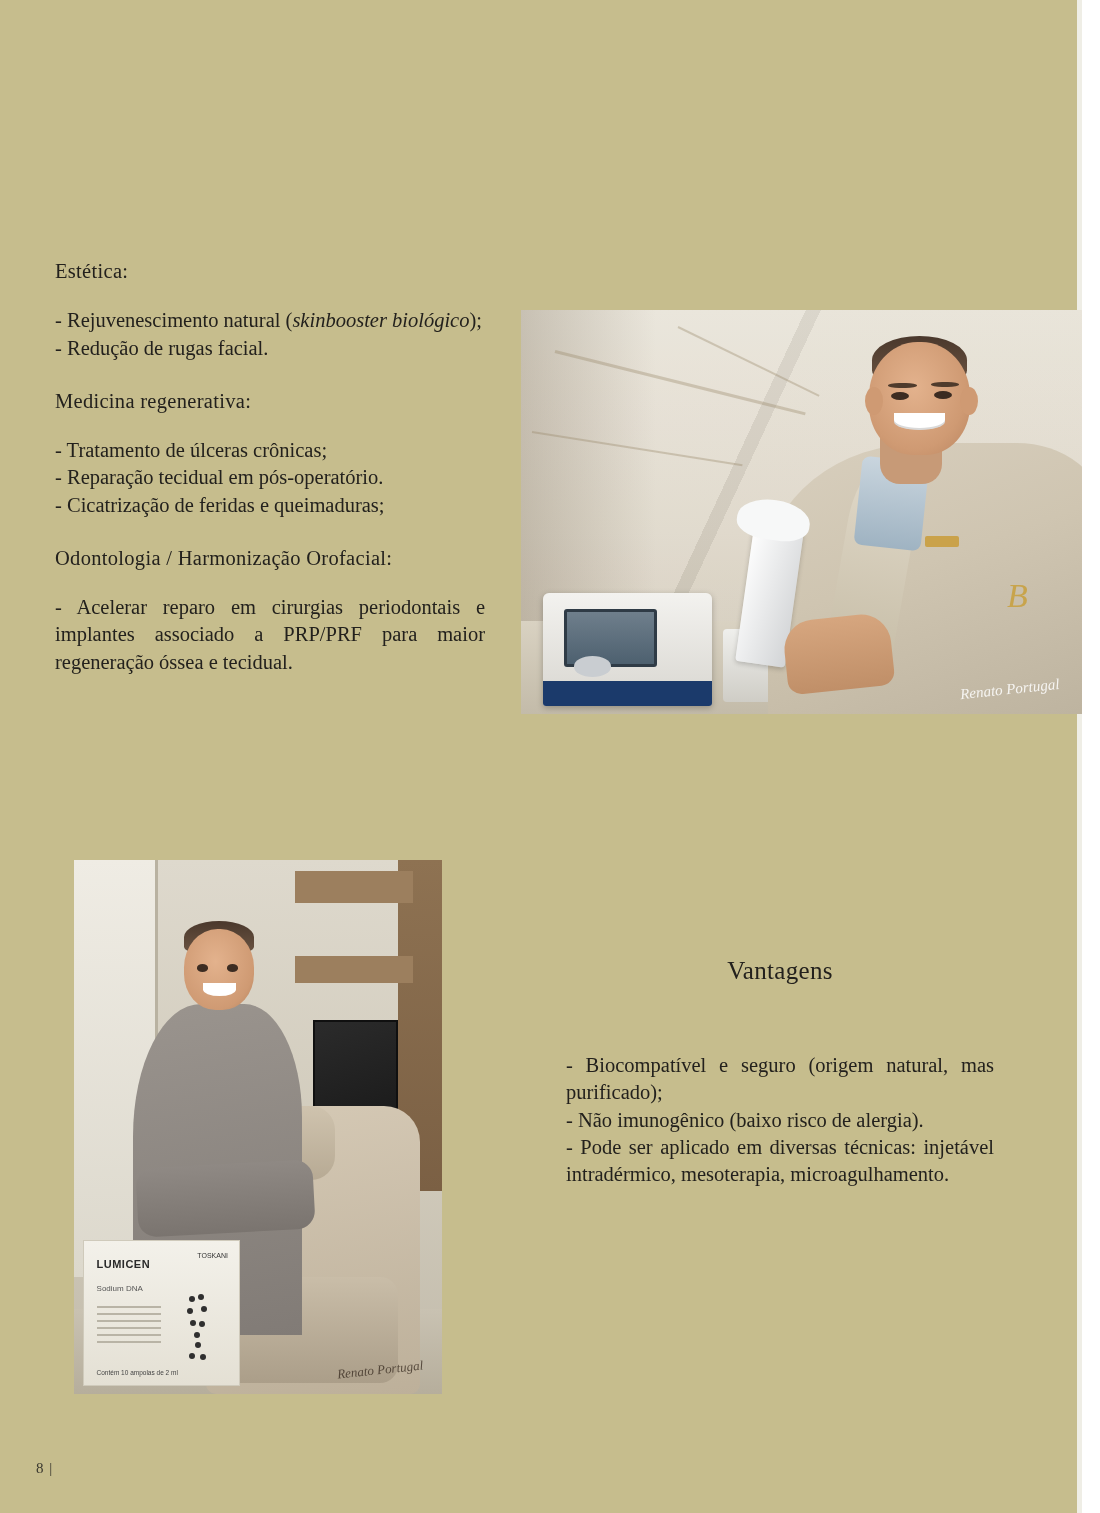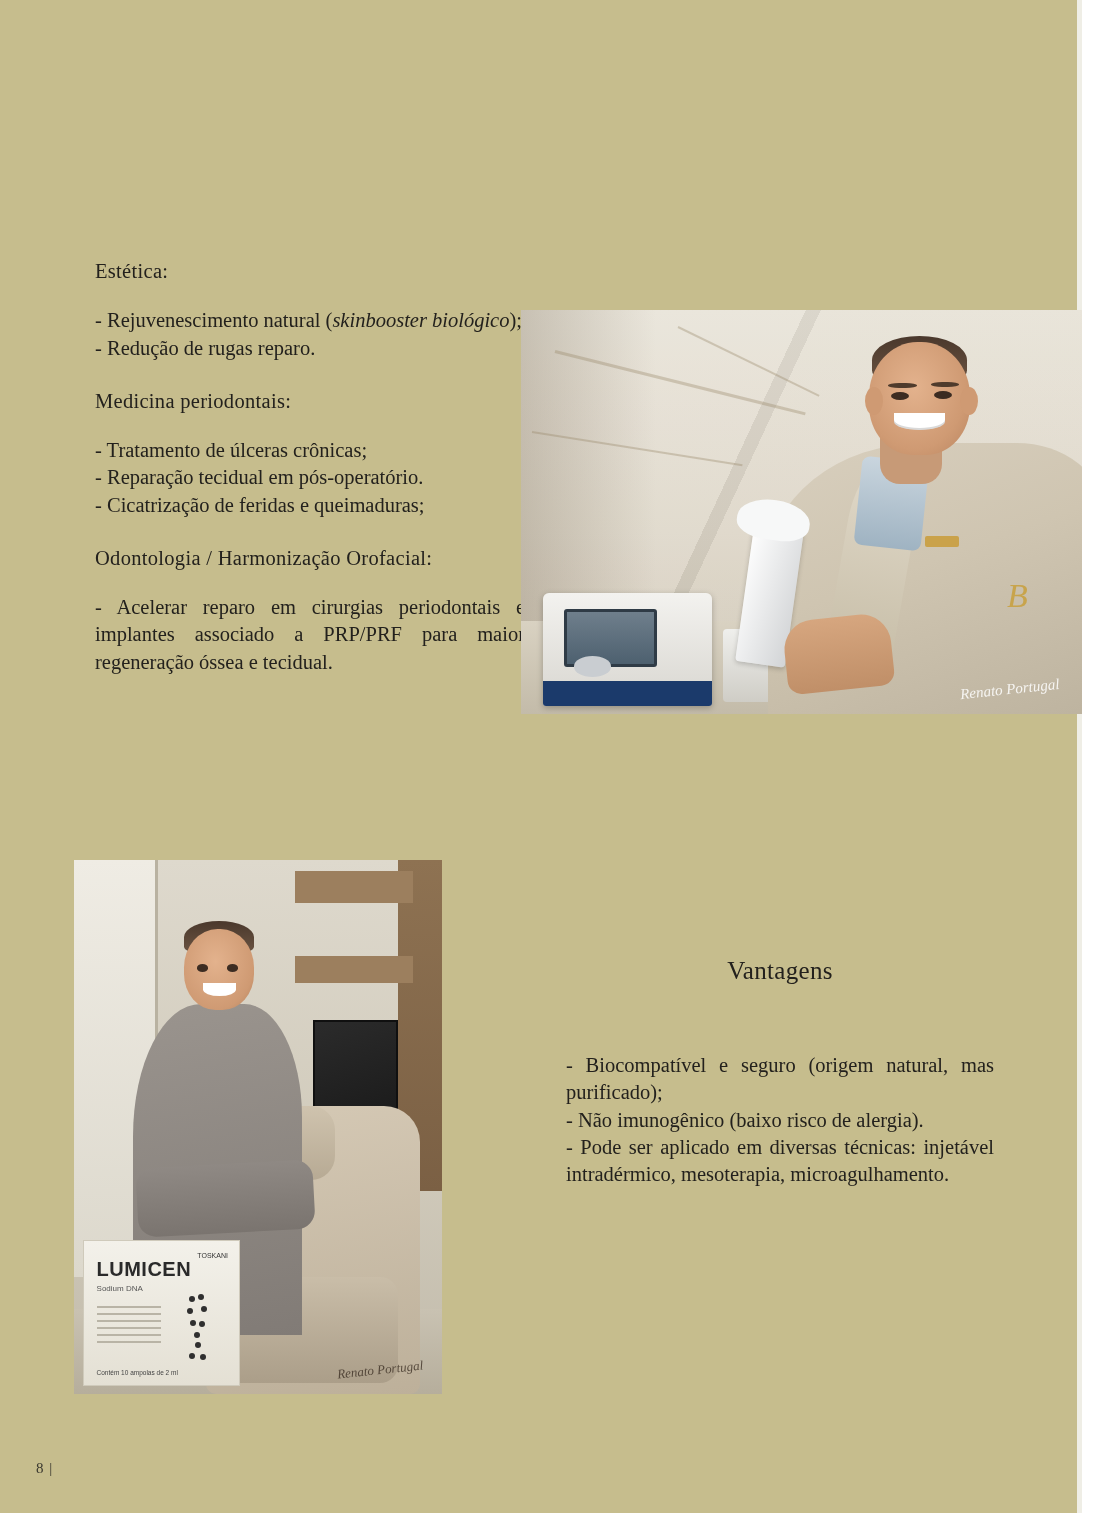--- a/index.html
+++ b/index.html
@@ -55,21 +55,20 @@
 
   
   .left-col {
     position: absolute;
     left: 55px;
     top: 258px;
     width: 430px;
     color: #23211d;
     font-size: 20.5px;
     line-height: 1.33;
-    margin-left: 40px;
   }
   .sec-head {
     font-size: 20.5px;
     margin: 0 0 22px 0;
     letter-spacing: 0.3px;
   }
   .bullets {
     margin: 0 0 0 0;
     padding: 0;
   }
@@ -388,21 +387,21 @@
   }
   .box {
     position: absolute; left: 2.5%; bottom: 1.5%;
     width: 42%; height: 27%;
     background: linear-gradient(180deg,#f3f1ea,#e4e0d4);
     border: 1px solid #cfcabb;
   }
   .box-brand {
     position: absolute; left: 8%; top: 12%;
     font-family: "Liberation Sans", sans-serif;
-    font-size: 20px; letter-spacing: 0.5px; color: #2a2a2a; font-weight: bold;
+    font-size: 11px; letter-spacing: 0.5px; color: #2a2a2a; font-weight: bold;
   }
   .box-sub {
     position: absolute; left: 8%; top: 30%;
     font-family: "Liberation Sans", sans-serif;
     font-size: 8px; color: #555; 
   }
   .box-tag {
     position: absolute; right: 7%; top: 8%;
     font-family: "Liberation Sans", sans-serif;
     font-size: 7px; color: #333;
@@ -441,25 +440,25 @@
   <div class="right-strip"></div>
   <div class="right-strip-inner"></div>
 
 
   <div class="left-col">
 
     <p class="sec-head">Estética:</p>
 
     <div class="bullets">
       <p class="just"><span>-   Rejuvenescimento   natural   (</span><em class="bio">skinbooster biológico</em><span>);</span></p>
-      <p>- Redução de rugas reparo.</p>
+      <p>- Redução de rugas facial.</p>
     </div>
 
     <div class="gap"></div>
-    <p class="sec-head">Medicina periodontais:</p>
+    <p class="sec-head">Medicina regenerativa:</p>
 
     <div class="bullets">
       <p>- Tratamento de úlceras crônicas;</p>
       <p>- Reparação tecidual em pós-operatório.</p>
       <p>- Cicatrização de feridas e queimaduras;</p>
     </div>
 
     <div class="gap"></div>
     <p class="sec-head">Odontologia / Harmonização Orofacial:</p>
 

